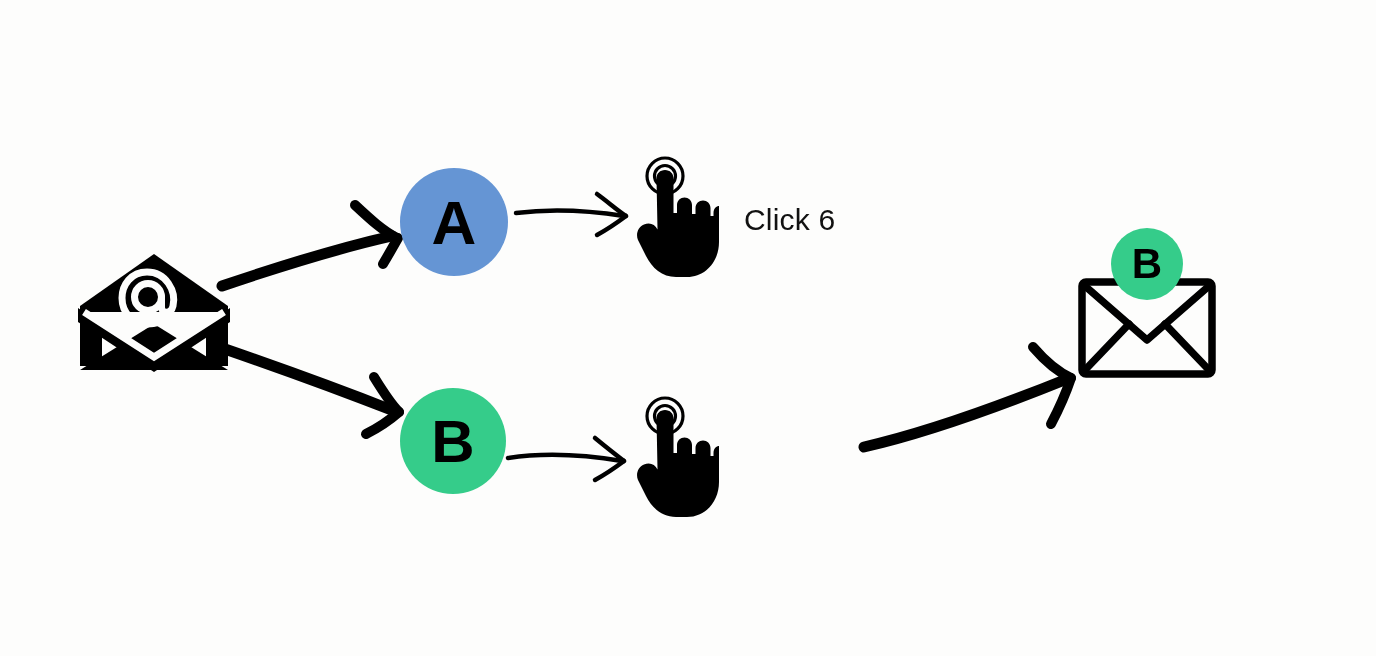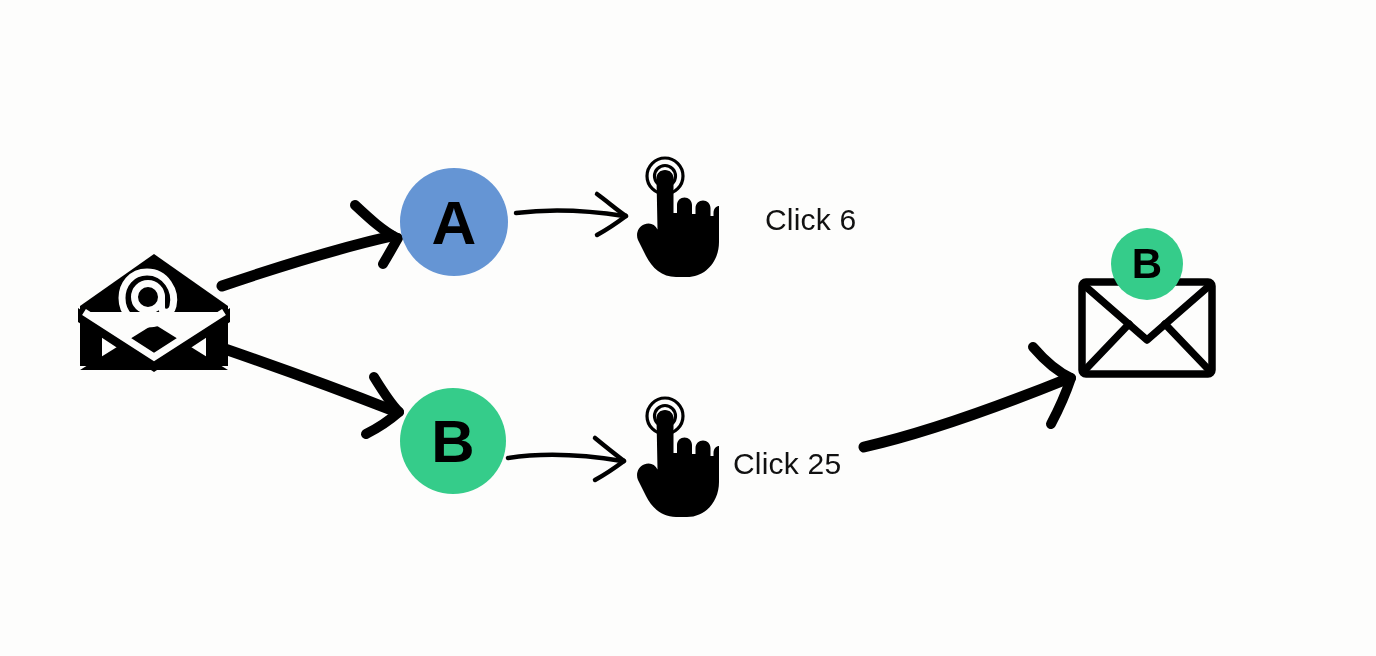--- a/index.html
+++ b/index.html
@@ -62,21 +62,21 @@
   }
   .label {
     position: absolute;
     color: #111111;
     font-size: 30px;
     font-family: "Liberation Sans", sans-serif;
     white-space: nowrap;
     letter-spacing: 0.2px;
   }
   .label-click-6 {
-    left: 765px;
+    left: 744px;
     top: 203px;
   }
   .label-click-25 {
     left: 733px;
     top: 447px;
   }
   .icon-hand-1 {
     left: 636px;
     top: 156px;
     width: 82px;
@@ -230,21 +230,20 @@
                L 2 84
                C -0.5 78 2 71 8 68.5
                C 13.5 66 19 68 21.5 73.5
                L 20.5 22.5
                C 20.5 17.5 24 14 29 14 Z" fill="#000000"></path>
     </svg>
   </div>
 
   <div class="label label-click-6">Click 6</div>
 
-  <div class="label label-click-25">Click 25</div>
 
   <div class="node icon-envelope-dest">
     <svg viewBox="0 0 138 100" width="138" height="100" xmlns="http://www.w3.org/2000/svg">
       <rect x="4" y="4" width="130" height="92" rx="4" ry="4" fill="#fdfdfc" stroke="#000000" stroke-width="7.5"></rect>
       <path d="M 7 8 L 69 62 L 131 8" fill="none" stroke="#000000" stroke-width="7.5" stroke-linejoin="round"></path>
       <path d="M 7 92 L 51 46" fill="none" stroke="#000000" stroke-width="7.5" stroke-linecap="round"></path>
       <path d="M 131 92 L 87 46" fill="none" stroke="#000000" stroke-width="7.5" stroke-linecap="round"></path>
     </svg>
   </div>
 

